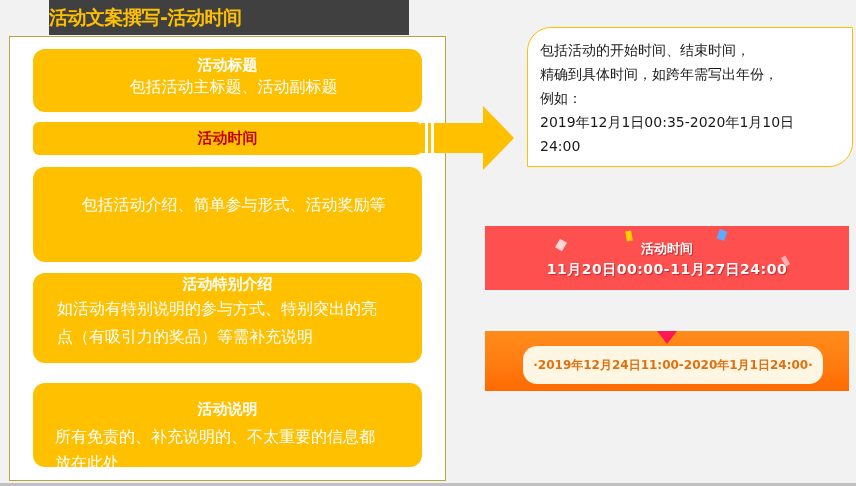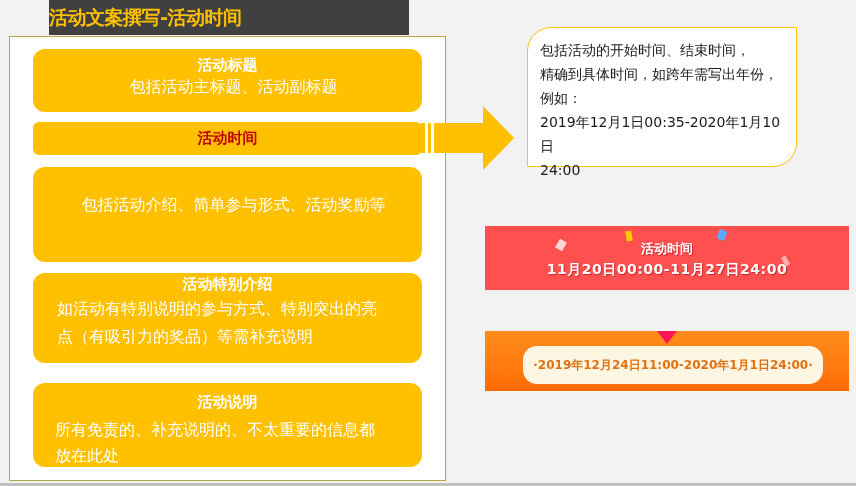--- a/index.html
+++ b/index.html
@@ -35,29 +35,29 @@
     .card1 .h { line-height: 20px; }
     .card1 .b { line-height: 24px; }
     .card2 { top: 122px; height: 33px; border-radius: 6px; line-height: 33px; }
     .card2 .h { color: #c00000; font-size: 15px; }
     .card3 { top: 167px; height: 95px; padding-top: 25px; }
     .card3 .h { line-height: 22px; }
     .card3 .b { line-height: 26px; }
     .card4 { top: 273px; height: 90px; text-align: left; padding: 0 12px; }
     .card4 .h { text-align: center; line-height: 22px; }
     .card4 .b { line-height: 28px; }
-    .card5 { top: 383px; height: 84px; text-align: left; padding: 4px 10px; }
+    .card5 { top: 383px; height: 84px; text-align: left; padding: 11px 10px; }
     .card5 .h { text-align: center; line-height: 30px; }
     .card5 .b { line-height: 26px; }
 
     .arrow {
       position: absolute; left: 421px; top: 106px; width: 93px; height: 64px;
     }
     .callout {
-      position: absolute; left: 527px; top: 27px; width: 270px; height: 140px;
+      position: absolute; left: 527px; top: 27px; width: 326px; height: 140px;
       background: #ffffff;
       border: 1.5px solid #ffc000;
       border-radius: 24px 0 24px 0;
       padding: 10px 12px 16px 12px;
       font-size: 14px; line-height: 24px; color: #1a1a1a;
     }
     .banner-red {
       position: absolute; left: 485px; top: 226px; width: 364px; height: 64px;
       background: #ff5050;
       color: #fff; text-align: center;

